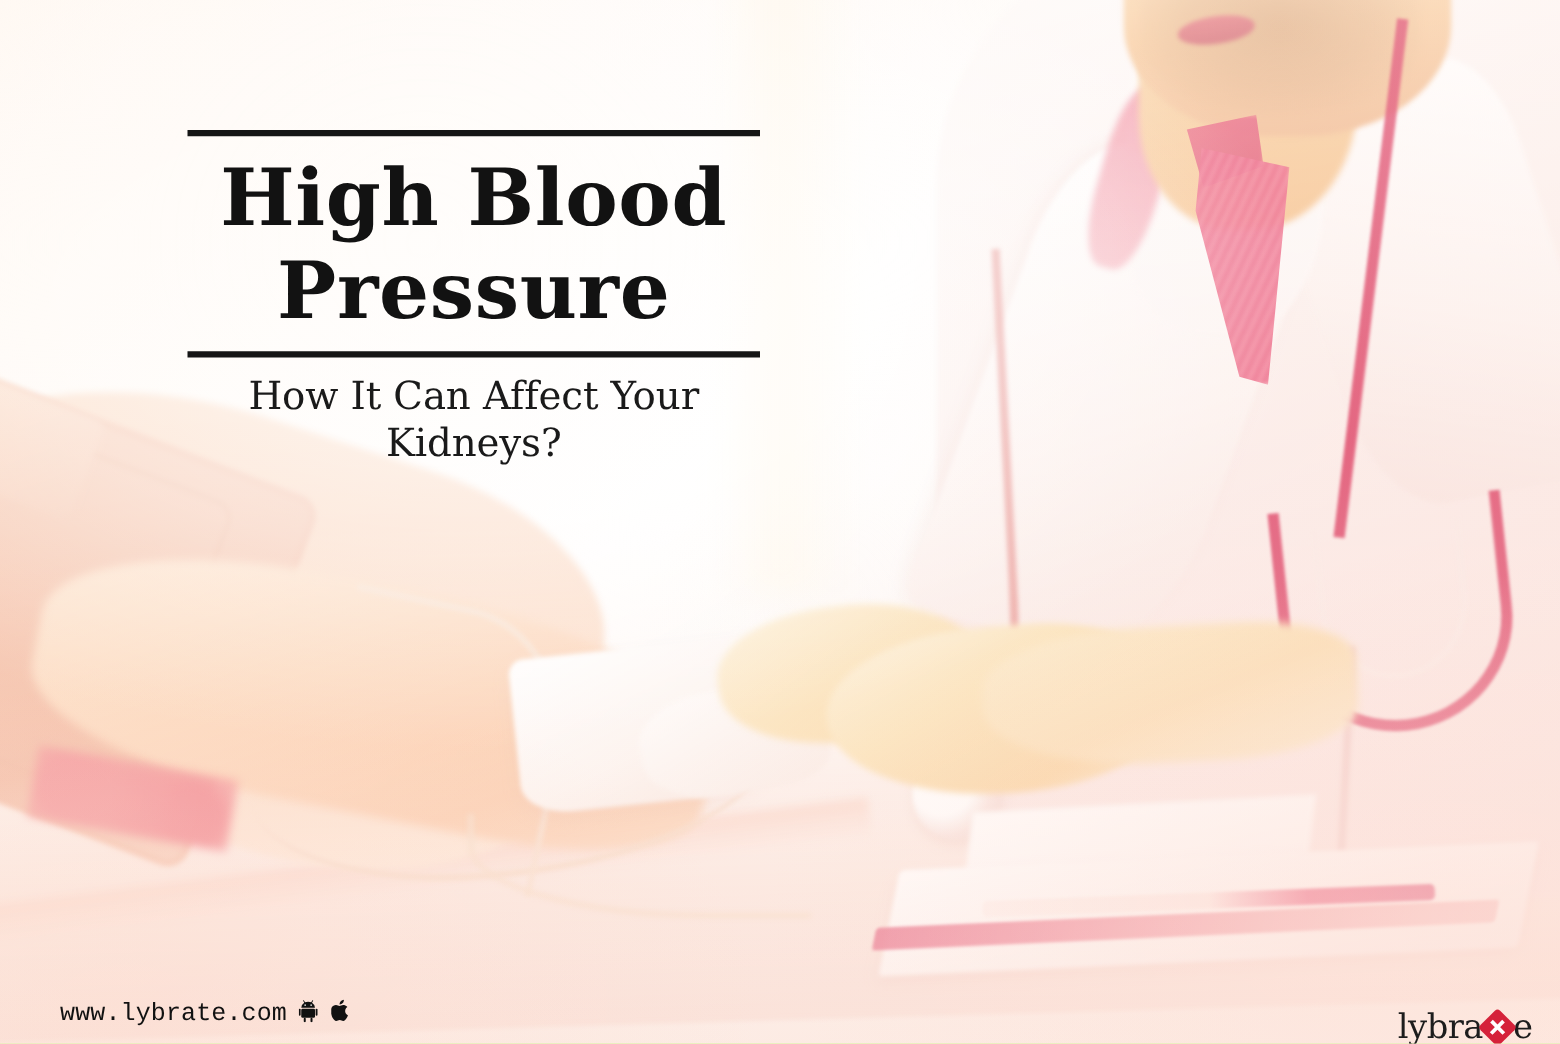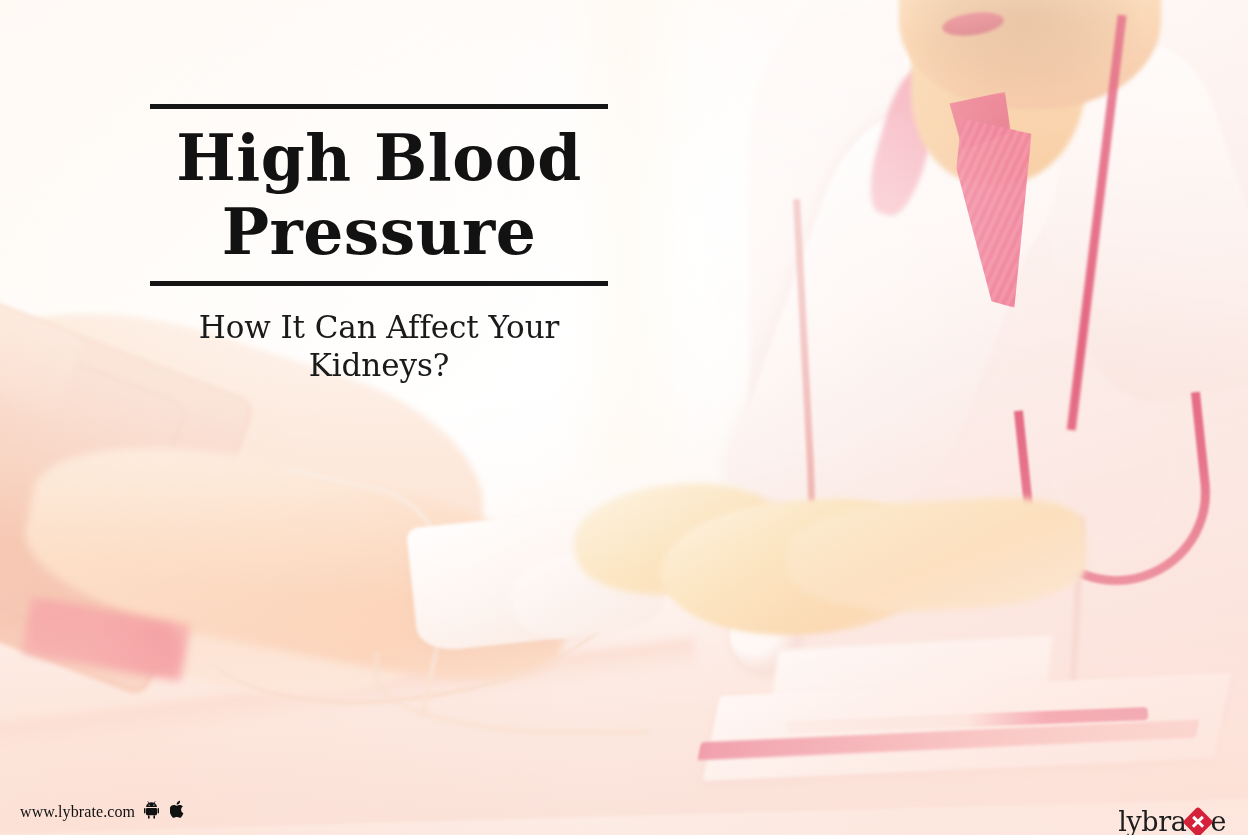--- a/index.html
+++ b/index.html
@@ -367,37 +367,38 @@
     padding:12px 0 10px;
     white-space:pre-line;
   }
 
   .subtitle {
     font-family:"DejaVu Serif", serif;
     font-weight:400;
     font-size:31px;
     line-height:38px;
     color:#1a1a1a;
-    padding-top:22px;
+    padding-top:12px;
     letter-spacing:-0.1px;
   }
 
   
   .footer-left {
     position:absolute;
     left:20px; bottom:12px;
     display:flex; align-items:center; gap:9px;
     z-index:7;
   }
   .site-url {
-    font-family:Liberation Serif, serif;
-    font-size:16px;
+    font-family:Liberation Mono, monospace;
+    font-size:20px;
     font-weight:400;
     color:#111111;
     letter-spacing:.1px;
+    margin-left:28px;
   }
   .store-icon { display:block; }
 
   .footer-logo {
     position:absolute;
     right:22px; bottom:0;
     display:flex; align-items:center;
     z-index:7;
   }
   .logo-txt {

